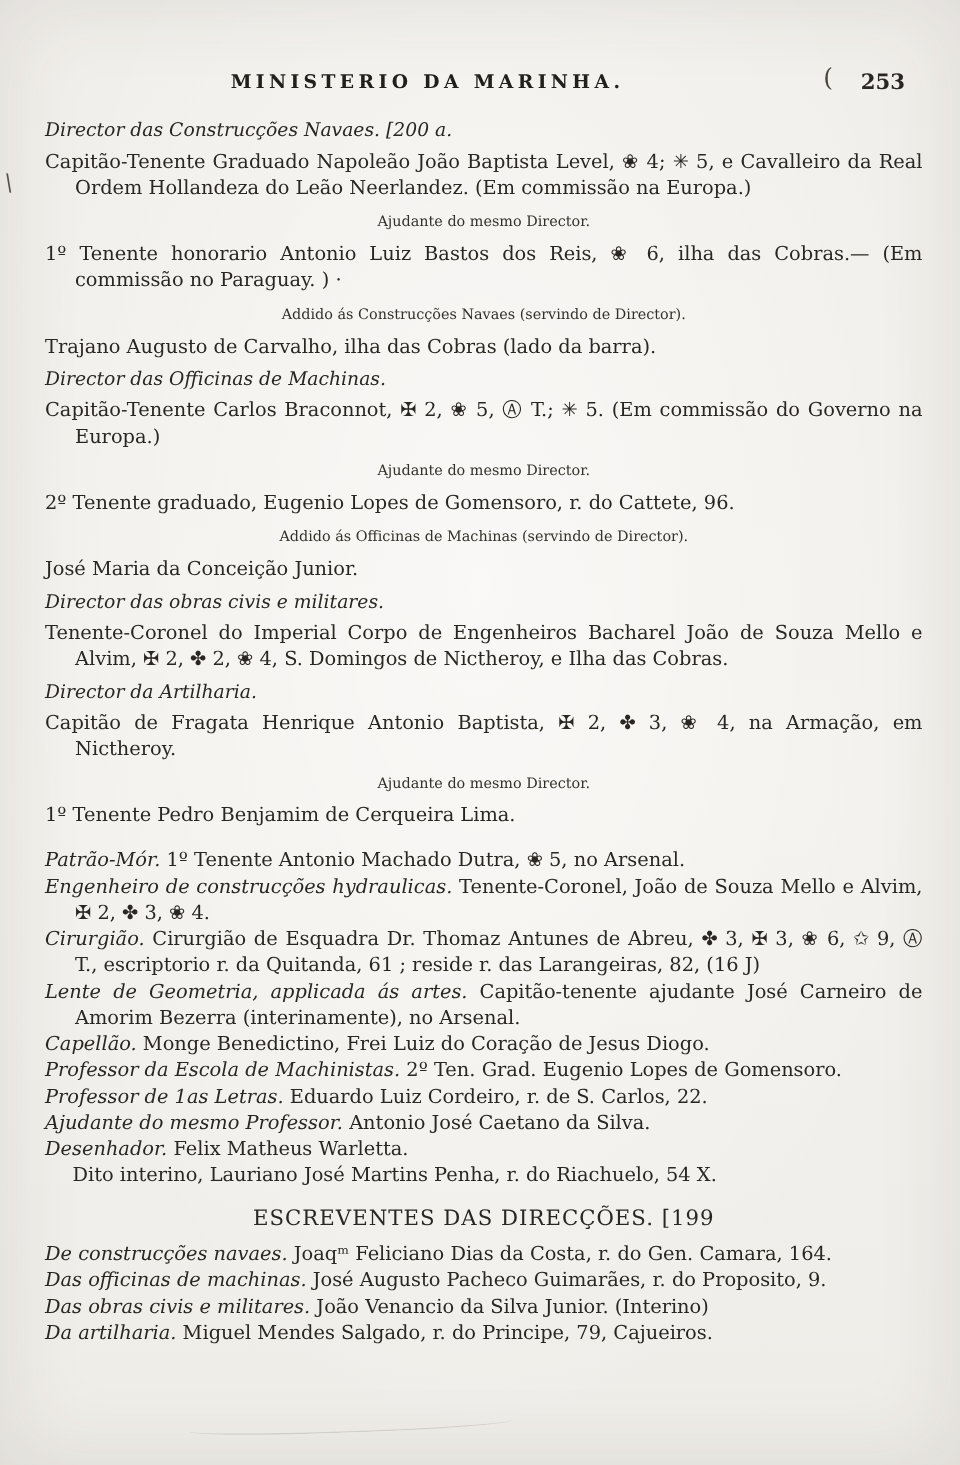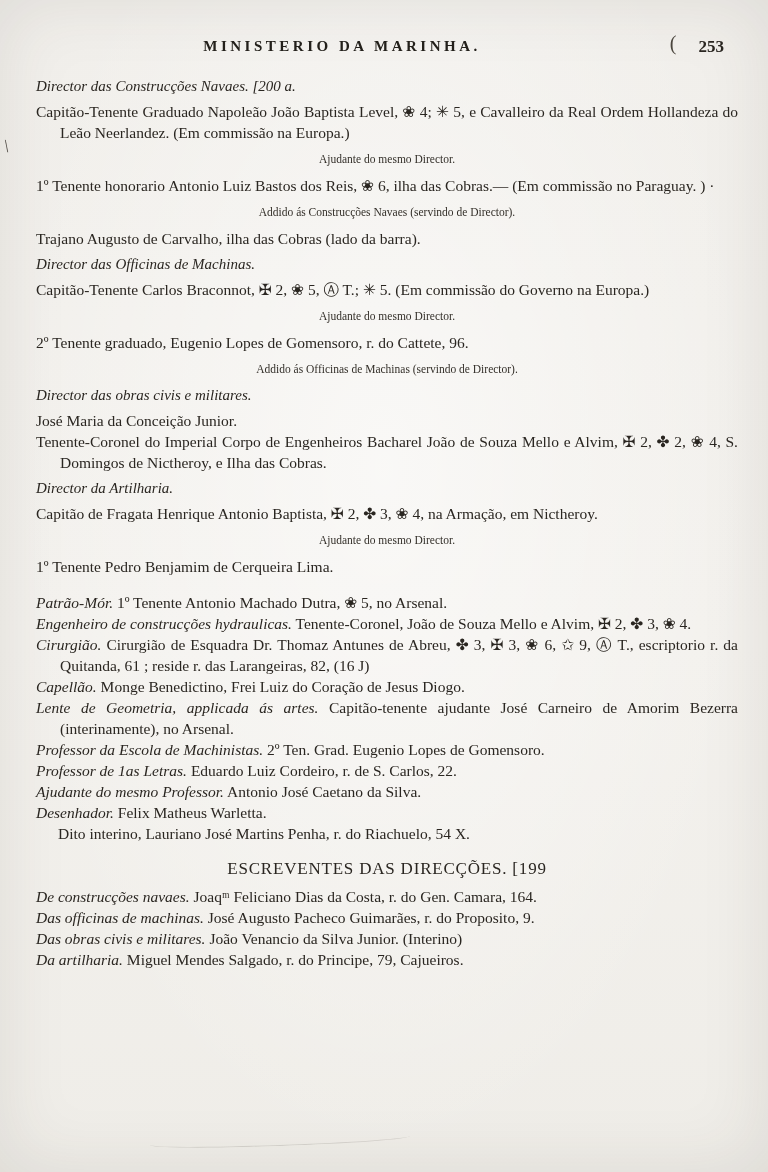--- a/index.html
+++ b/index.html
@@ -11,27 +11,26 @@
     height: 1172px;
     overflow: hidden;
     background: #e8e6e1;
     font-family: "DejaVu Serif", "Liberation Serif", "DejaVu Sans", serif;
   }
   .page {
     position: relative;
     width: 768px;
     height: 1172px;
     box-sizing: border-box;
-    padding: 26px 30px 0 36px;
+    padding: 44px 30px 0 36px;
     color: #2a2621;
     background:
       radial-gradient(ellipse at 50% 40%, rgba(255,255,255,0.55), rgba(0,0,0,0) 70%),
       linear-gradient(180deg, #f1efeb 0%, #f3f1ed 55%, #efede8 100%);
     box-shadow: inset 0 0 70px rgba(60,50,35,0.10);
-    font-family: Liberation Serif, serif;
   }
   .page-header {
     position: relative;
     height: 34px;
     margin-top: 6px;
   }
   .page-title {
     position: absolute;
     left: 0;
     right: 90px;
@@ -136,32 +135,32 @@
       <p class="line entry">Capitão-Tenente Graduado Napoleão João Baptista Level, ❀ 4; ✳ 5, e Cavalleiro da Real Ordem Hollandeza do Leão Neerlandez. (Em commissão na Europa.)</p>
       <p class="line heading-small">Ajudante do mesmo Director.</p>
       <p class="line entry">1º Tenente honorario Antonio Luiz Bastos dos Reis, ❀ 6, ilha das Cobras.— (Em commissão no Paraguay. ) ·</p>
       <p class="line heading-small">Addido ás Construcções Navaes (servindo de Director).</p>
       <p class="line entry">Trajano Augusto de Carvalho, ilha das Cobras (lado da barra).</p>
       <p class="line heading-italic">Director das Officinas de Machinas.</p>
       <p class="line entry">Capitão-Tenente Carlos Braconnot, ✠ 2, ❀ 5, Ⓐ T.; ✳ 5. (Em commissão do Governo na Europa.)</p>
       <p class="line heading-small">Ajudante do mesmo Director.</p>
       <p class="line entry">2º Tenente graduado, Eugenio Lopes de Gomensoro, r. do Cattete, 96.</p>
       <p class="line heading-small">Addido ás Officinas de Machinas (servindo de Director).</p>
+      <p class="line entry">José Maria da Conceição Junior.</p>
       <p class="line heading-italic">Director das obras civis e militares.</p>
-      <p class="line entry">José Maria da Conceição Junior.</p>
       <p class="line entry">Tenente-Coronel do Imperial Corpo de Engenheiros Bacharel João de Souza Mello e Alvim, ✠ 2, ✤ 2, ❀ 4, S. Domingos de Nictheroy, e Ilha das Cobras.</p>
       <p class="line heading-italic">Director da Artilharia.</p>
       <p class="line entry">Capitão de Fragata Henrique Antonio Baptista, ✠ 2, ✤ 3, ❀ 4, na Armação, em Nictheroy.</p>
       <p class="line heading-small">Ajudante do mesmo Director.</p>
       <p class="line entry">1º Tenente Pedro Benjamim de Cerqueira Lima.</p>
       <p class="line entry gap-top"><i>Patrão-Mór.</i> 1º Tenente Antonio Machado Dutra, ❀ 5, no Arsenal.</p>
       <p class="line entry"><i>Engenheiro de construcções hydraulicas.</i> Tenente-Coronel, João de Souza Mello e Alvim, ✠ 2, ✤ 3, ❀ 4.</p>
       <p class="line entry"><i>Cirurgião.</i> Cirurgião de Esquadra Dr. Thomaz Antunes de Abreu, ✤ 3, ✠ 3, ❀ 6, ✩ 9, Ⓐ T., escriptorio r. da Quitanda, 61 ; reside r. das Larangeiras, 82, (16 J)</p>
+      <p class="line entry"><i>Lente de Geometria, applicada ás artes.</i> Capitão-tenente ajudante José Carneiro de Amorim Bezerra (interinamente), no Arsenal.</p>
       <p class="line entry"><i>Capellão.</i> Monge Benedictino, Frei Luiz do Coração de Jesus Diogo.</p>
-      <p class="line entry"><i>Lente de Geometria, applicada ás artes.</i> Capitão-tenente ajudante José Carneiro de Amorim Bezerra (interinamente), no Arsenal.</p>
       <p class="line entry"><i>Professor da Escola de Machinistas.</i> 2º Ten. Grad. Eugenio Lopes de Gomensoro.</p>
       <p class="line entry"><i>Professor de 1as Letras.</i> Eduardo Luiz Cordeiro, r. de S. Carlos, 22.</p>
       <p class="line entry"><i>Ajudante do mesmo Professor.</i> Antonio José Caetano da Silva.</p>
       <p class="line entry"><i>Desenhador.</i> Felix Matheus Warletta.</p>
       <p class="line entry-indent">Dito interino, Lauriano José Martins Penha, r. do Riachuelo, 54 X.</p>
       <p class="line heading-caps">ESCREVENTES DAS DIRECÇÕES. [199</p>
       <p class="line entry"><i>De construcções navaes.</i> Joaqᵐ Feliciano Dias da Costa, r. do Gen. Camara, 164.</p>
       <p class="line entry"><i>Das officinas de machinas.</i> José Augusto Pacheco Guimarães, r. do Proposito, 9.</p>
       <p class="line entry"><i>Das obras civis e militares.</i> João Venancio da Silva Junior. (Interino)</p>
       <p class="line entry"><i>Da artilharia.</i> Miguel Mendes Salgado, r. do Principe, 79, Cajueiros.</p>

